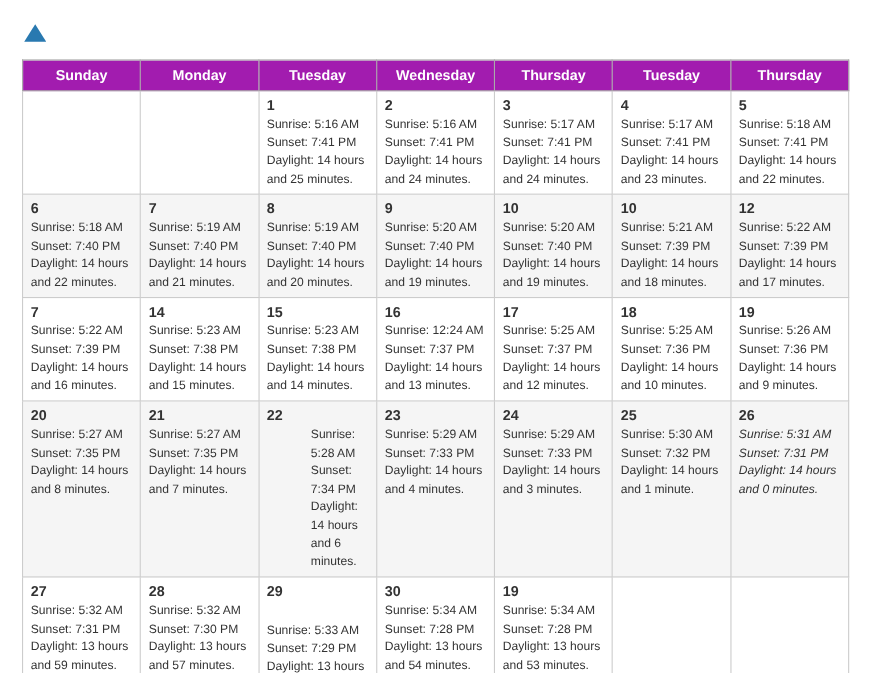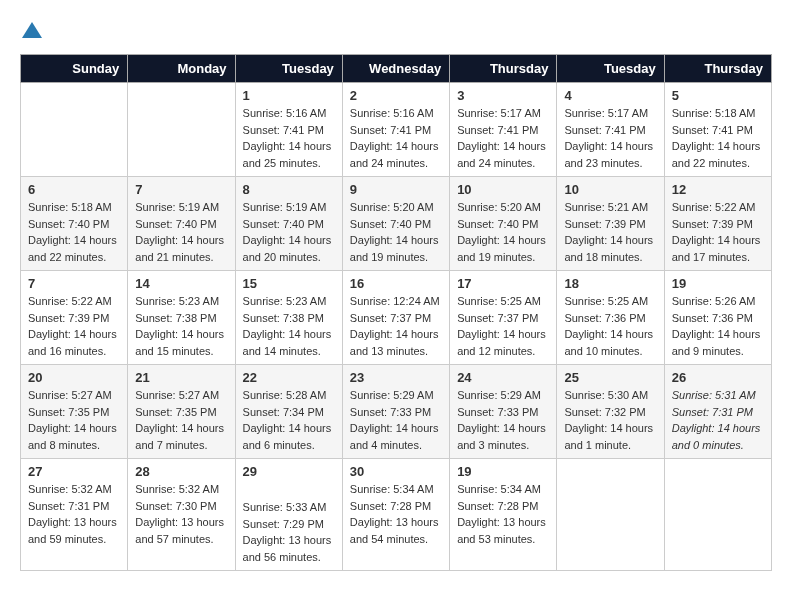--- a/index.html
+++ b/index.html
@@ -50,26 +50,26 @@
     }
     .subtitle {
       font-size: 16px;
       color: #555;
     }
     .calendar {
       width: 100%;
       border-collapse: collapse;
     }
     .calendar th {
-      background: #0f172a;
+      background: #a21caf;
       color: #fff;
       font-size: 13px;
       font-weight: bold;
       padding: 6px 8px;
-      text-align: right;
+      text-align: center;
       border: 1px solid #aaa;
     }
     .calendar td {
       vertical-align: top;
       padding: 5px 7px;
       border: 1px solid #ccc;
       font-size: 11px;
       color: #333;
       width: 107px;
       min-height: 80px;
@@ -253,21 +253,21 @@
 Daylight: 14 hours and 8 minutes.</div>
         </td>
         <td>
           <span class="day-num">21</span>
           <div class="day-info" style="white-space: pre-line;">Sunrise: 5:27 AM
 Sunset: 7:35 PM
 Daylight: 14 hours and 7 minutes.</div>
         </td>
         <td>
           <span class="day-num">22</span>
-          <div class="day-info" style="white-space: pre-line;">Sunrise: 5:28 AM
+          <div class="day-info" style="white-space: pre-line; margin-left: 40px;">Sunrise: 5:28 AM
 Sunset: 7:34 PM
 Daylight: 14 hours and 6 minutes.</div>
         </td>
         <td>
           <span class="day-num">23</span>
           <div class="day-info" style="white-space: pre-line;">Sunrise: 5:29 AM
 Sunset: 7:33 PM
 Daylight: 14 hours and 4 minutes.</div>
         </td>
         <td>

